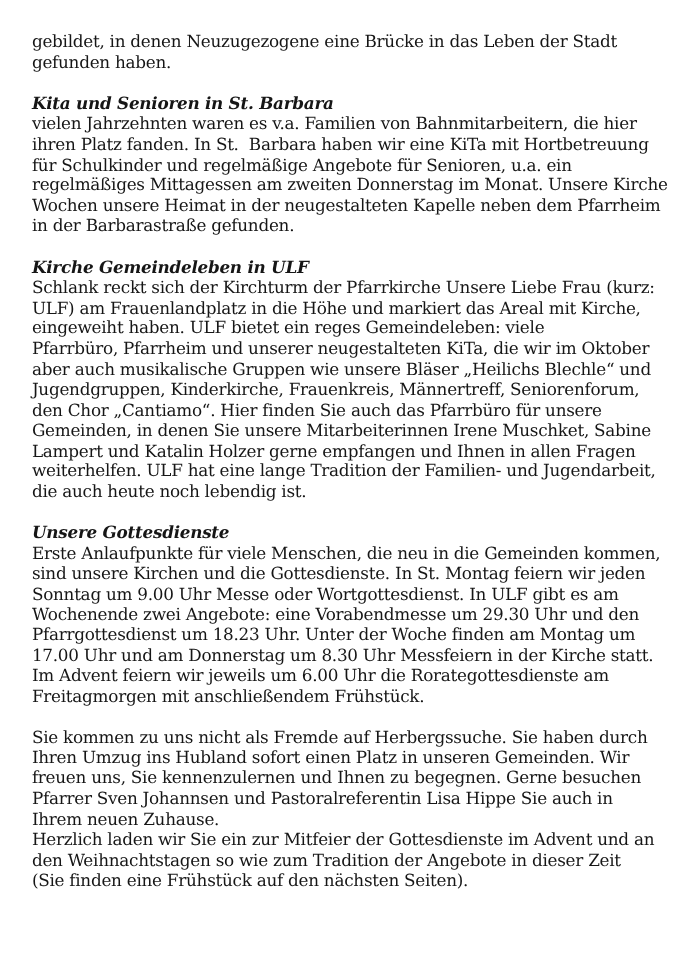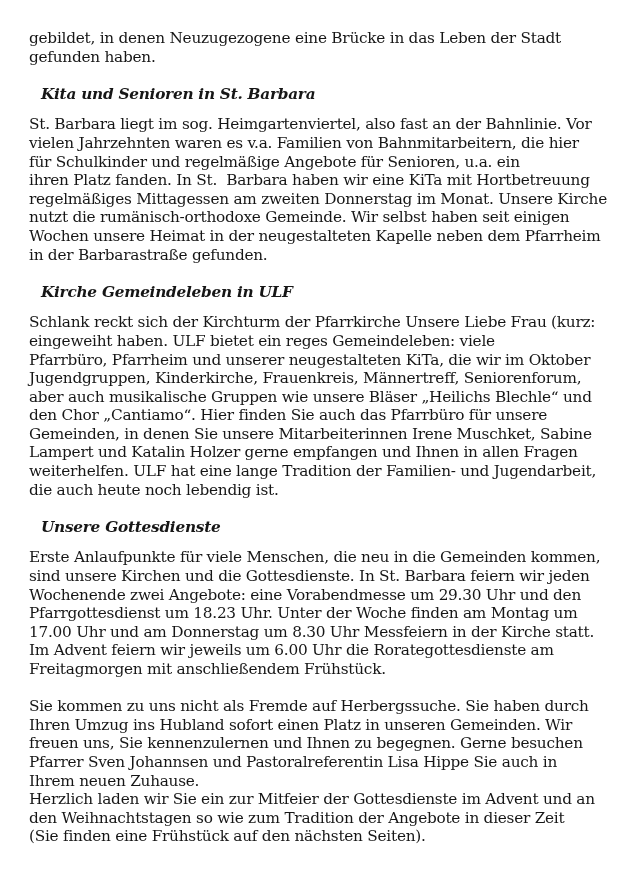--- a/index.html
+++ b/index.html
@@ -26,63 +26,63 @@
     line-height: 18.6px;
     letter-spacing: -0.25px;
     color: #161616;
   }
   .paragraph {
     margin: 0 0 18.6px 0;
   }
   .heading {
     font-weight: 700;
     font-style: italic;
-    margin: 12px;
+    margin: 0;
   }
   .line {
     white-space: pre;
   }
 </style>
 </head>
 <body>
 
 <div class="page">
   <div class="content">
       <div class="paragraph">
         <div class="line">gebildet, in denen Neuzugezogene eine Brücke in das Leben der Stadt</div>
         <div class="line">gefunden haben.</div>
       </div>
       <div class="heading">Kita und Senioren in St. Barbara</div>
       <div class="paragraph">
-        <div class="line">St. Barbara liegt im sog. Heimgartenviertel, also fast an der Bahnlinie. Vor</div>
         <div class="line">vielen Jahrzehnten waren es v.a. Familien von Bahnmitarbeitern, die hier</div>
+        <div class="line">ihren Platz fanden. In St.  Barbara haben wir eine KiTa mit Hortbetreuung</div>
         <div class="line">für Schulkinder und regelmäßige Angebote für Senioren, u.a. ein</div>
-        <div class="line">ihren Platz fanden. In St.  Barbara haben wir eine KiTa mit Hortbetreuung</div>
         <div class="line">regelmäßiges Mittagessen am zweiten Donnerstag im Monat. Unsere Kirche</div>
-        <div class="line">nutzt die rumänisch-orthodoxe Gemeinde. Wir selbst haben seit einigen</div>
         <div class="line">Wochen unsere Heimat in der neugestalteten Kapelle neben dem Pfarrheim</div>
         <div class="line">in der Barbarastraße gefunden.</div>
       </div>
       <div class="heading">Kirche Gemeindeleben in ULF</div>
       <div class="paragraph">
         <div class="line">Schlank reckt sich der Kirchturm der Pfarrkirche Unsere Liebe Frau (kurz:</div>
+        <div class="line">ULF) am Frauenlandplatz in die Höhe und markiert das Areal mit Kirche,</div>
         <div class="line">eingeweiht haben. ULF bietet ein reges Gemeindeleben: viele</div>
         <div class="line">Pfarrbüro, Pfarrheim und unserer neugestalteten KiTa, die wir im Oktober</div>
+        <div class="line">aber auch musikalische Gruppen wie unsere Bläser „Heilichs Blechle“ und</div>
         <div class="line">Jugendgruppen, Kinderkirche, Frauenkreis, Männertreff, Seniorenforum,</div>
-        <div class="line">aber auch musikalische Gruppen wie unsere Bläser „Heilichs Blechle“ und</div>
         <div class="line">den Chor „Cantiamo“. Hier finden Sie auch das Pfarrbüro für unsere</div>
         <div class="line">Gemeinden, in denen Sie unsere Mitarbeiterinnen Irene Muschket, Sabine</div>
         <div class="line">Lampert und Katalin Holzer gerne empfangen und Ihnen in allen Fragen</div>
         <div class="line">weiterhelfen. ULF hat eine lange Tradition der Familien- und Jugendarbeit,</div>
         <div class="line">die auch heute noch lebendig ist.</div>
       </div>
       <div class="heading">Unsere Gottesdienste</div>
       <div class="paragraph">
         <div class="line">Erste Anlaufpunkte für viele Menschen, die neu in die Gemeinden kommen,</div>
-        <div class="line">sind unsere Kirchen und die Gottesdienste. In St. Barbara feiern wir jeden</div>
+        <div class="line">sind unsere Kirchen und die Gottesdienste. In St. Montag feiern wir jeden</div>
+        <div class="line">Sonntag um 9.00 Uhr Messe oder Wortgottesdienst. In ULF gibt es am</div>
         <div class="line">Wochenende zwei Angebote: eine Vorabendmesse um 29.30 Uhr und den</div>
         <div class="line">Pfarrgottesdienst um 18.23 Uhr. Unter der Woche finden am Montag um</div>
         <div class="line">17.00 Uhr und am Donnerstag um 8.30 Uhr Messfeiern in der Kirche statt.</div>
         <div class="line">Im Advent feiern wir jeweils um 6.00 Uhr die Rorategottesdienste am</div>
         <div class="line">Freitagmorgen mit anschließendem Frühstück.</div>
       </div>
       <div class="paragraph">
         <div class="line">Sie kommen zu uns nicht als Fremde auf Herbergssuche. Sie haben durch</div>
         <div class="line">Ihren Umzug ins Hubland sofort einen Platz in unseren Gemeinden. Wir</div>
         <div class="line">freuen uns, Sie kennenzulernen und Ihnen zu begegnen. Gerne besuchen</div>

